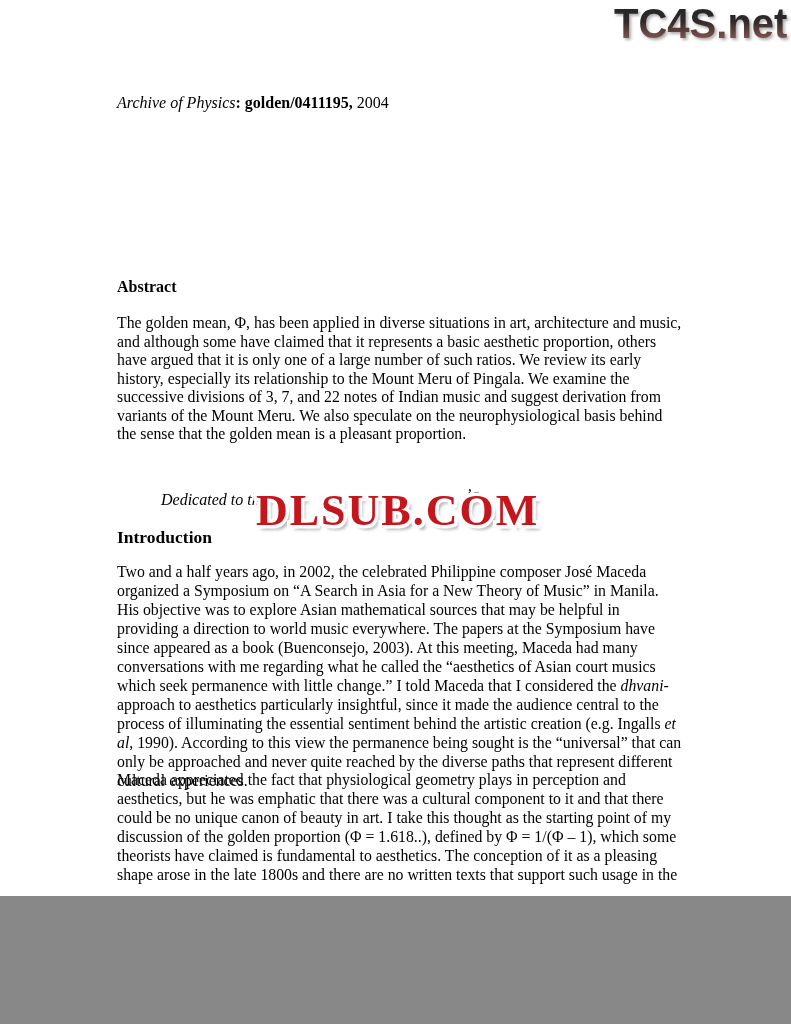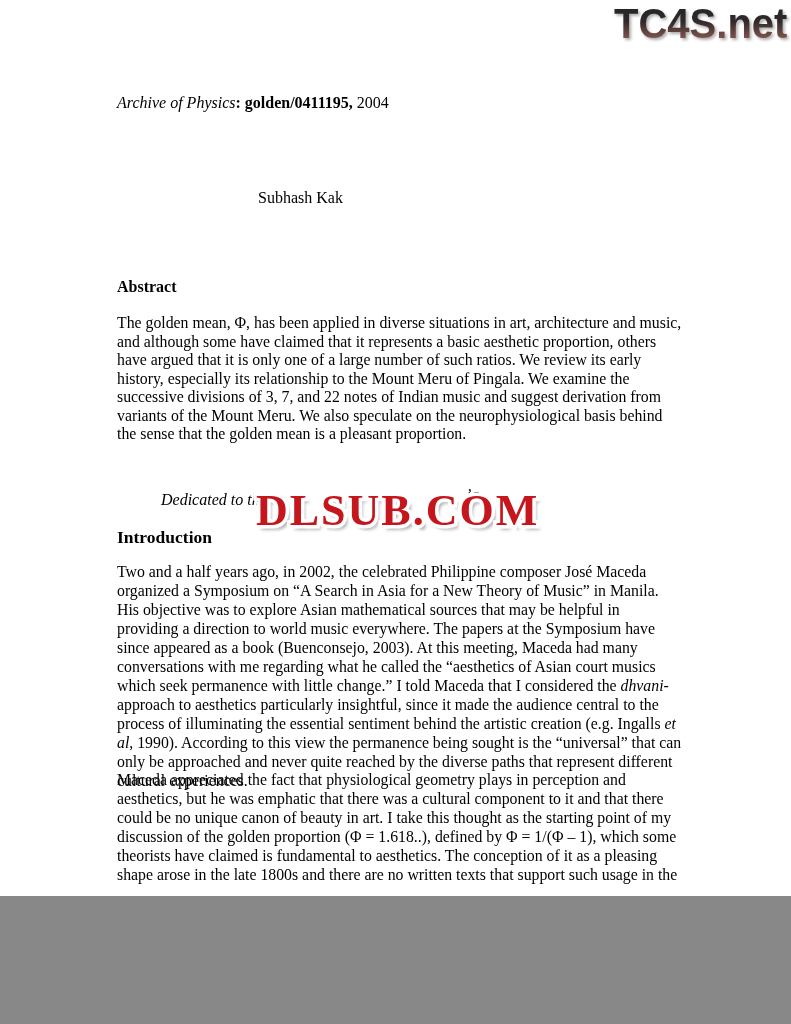--- a/index.html
+++ b/index.html
@@ -92,21 +92,20 @@
 <div class="page">
 
   <div class="wm-tc4s">TC4S.net</div>
 
   <div class="archive-line">
     <span class="journal">Archive of Physics</span><span class="paper-id">: golden/0411195,</span><span class="year"> 2004</span>
   </div>
 
 
   <div class="authors">
-    <div>Subhash Kak</div>
   </div>
 
   <div class="abstract-heading">Abstract</div>
   <div class="abstract-body">The golden mean, Φ, has been applied in diverse situations in art, architecture and music,<br>and although some have claimed that it represents a basic aesthetic proportion, others<br>have argued that it is only one of a large number of such ratios. We review its early<br>history, especially its relationship to the Mount Meru of Pingala. We examine the<br>successive divisions of 3, 7, and 22 notes of Indian music and suggest derivation from<br>variants of the Mount Meru. We also speculate on the neurophysiological basis behind<br>the sense that the golden mean is a pleasant proportion.</div>
 
   <div class="dedication">Dedicated to th</div>
   <div class="ded-frag f1">y</div>
   <div class="ded-frag f2">’a</div>
 
   <div class="wm-dlsub">

